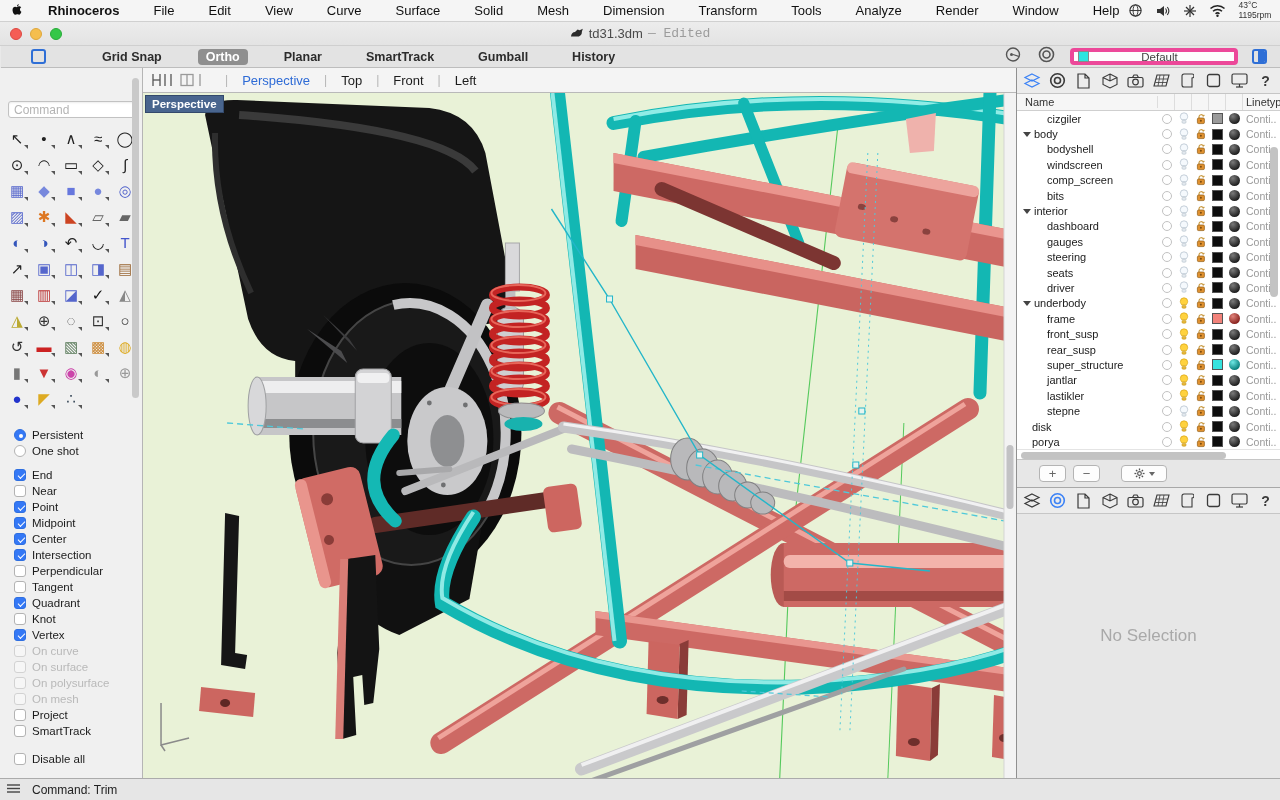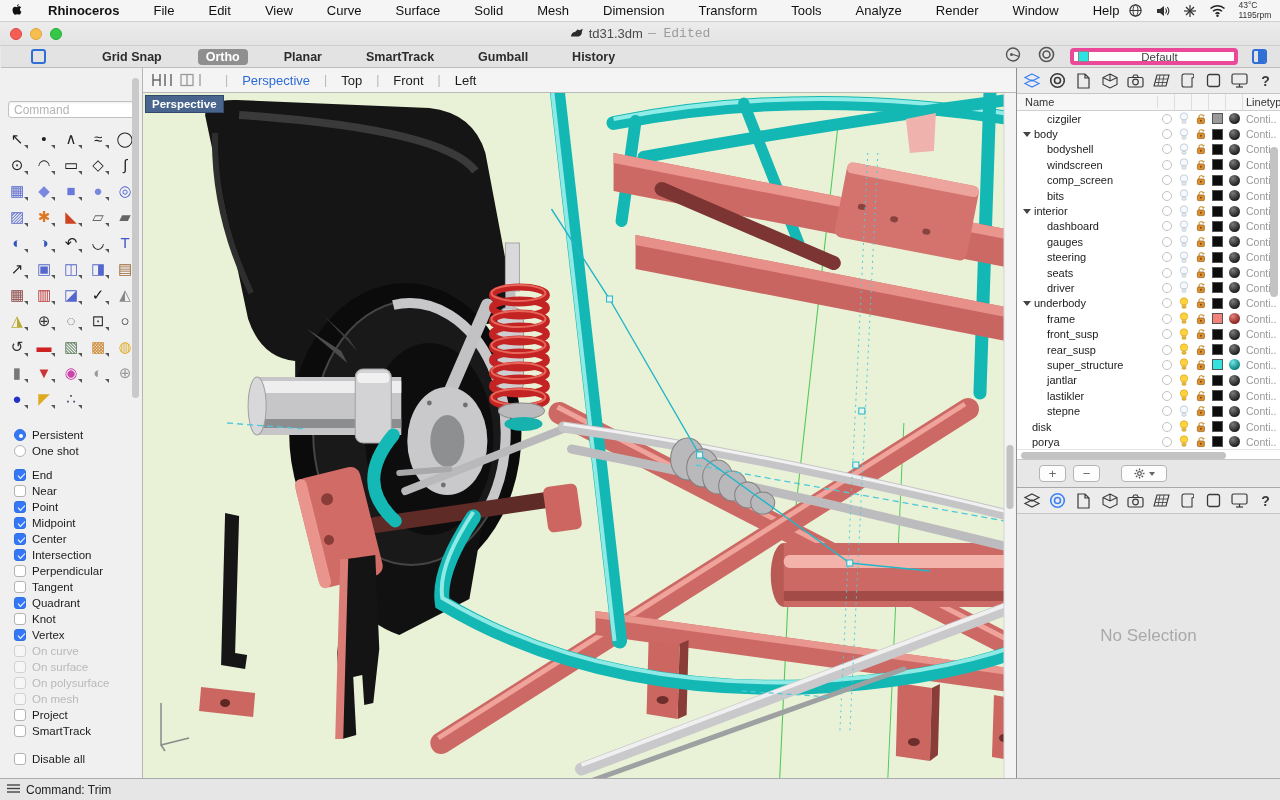--- a/index.html
+++ b/index.html
@@ -96,21 +96,21 @@
   #hscroll .thumb { position:absolute; left:4px; top:1.5px; width:205px; height:7px; border-radius:4px; background:#c3c3c3;}
   #layer-footer { height:28px; background:#e7e7e7; border-top:1px solid #c6c6c6; display:flex; align-items:center; gap:7px; padding-left:22px;}
   .lf-btn { width:27px; height:17px; background:#fdfdfd; border:1px solid #b4b4b4; border-radius:4px; color:#666; font-size:13px; line-height:14px; text-align:center;}
   .lf-gear { width:46px; height:17px; background:#fdfdfd; border:1px solid #b4b4b4; border-radius:4px; margin-left:14px; display:flex; align-items:center; justify-content:center; gap:4px; color:#555;}
   #props-section { flex:1; display:flex; flex-direction:column;}
   #props-empty { flex:1; background:#e7e7e7; display:flex; align-items:center; justify-content:center;}
   #no-selection { color:#a9a9a9; font-size:17px; margin-top:-20px;}
 
   
   #statusbar { position:absolute; bottom:0; left:0; width:1280px; height:22px; background:#e6e6e6; border-top:1px solid #ababab; display:flex; align-items:center; font-size:12px; color:#222; z-index:50;}
-  #status-left { display:flex; align-items:center; gap:5px; padding-left:6px;}
+  #status-left { display:flex; align-items:center; gap:11px; padding-left:6px;}
   #status-right { position:absolute; left:840px; display:flex; align-items:center; gap:26px;}
   #cplane-pill { display:flex; align-items:center; gap:6px; border:1px solid #a9a9a9; background:#f2f2f2; border-radius:5px; padding:0 5px; height:16px; font-size:11.5px; color:#333;}
   .chev { display:flex; flex-direction:column; gap:1px;}
   .chev i { display:block; width:0; height:0; border-left:3px solid transparent; border-right:3px solid transparent;}
   .chev .up { border-bottom:4px solid #777; }
   .chev .dn { border-top:4px solid #777; }
 </style>
 </head>
 <body>
 

